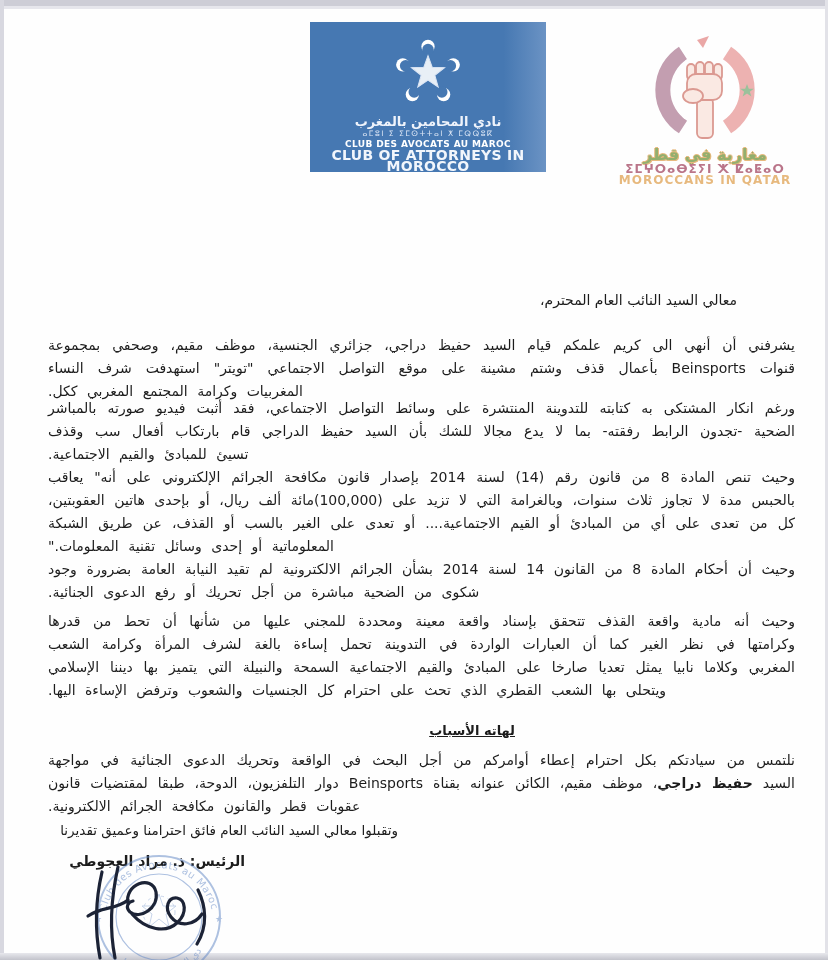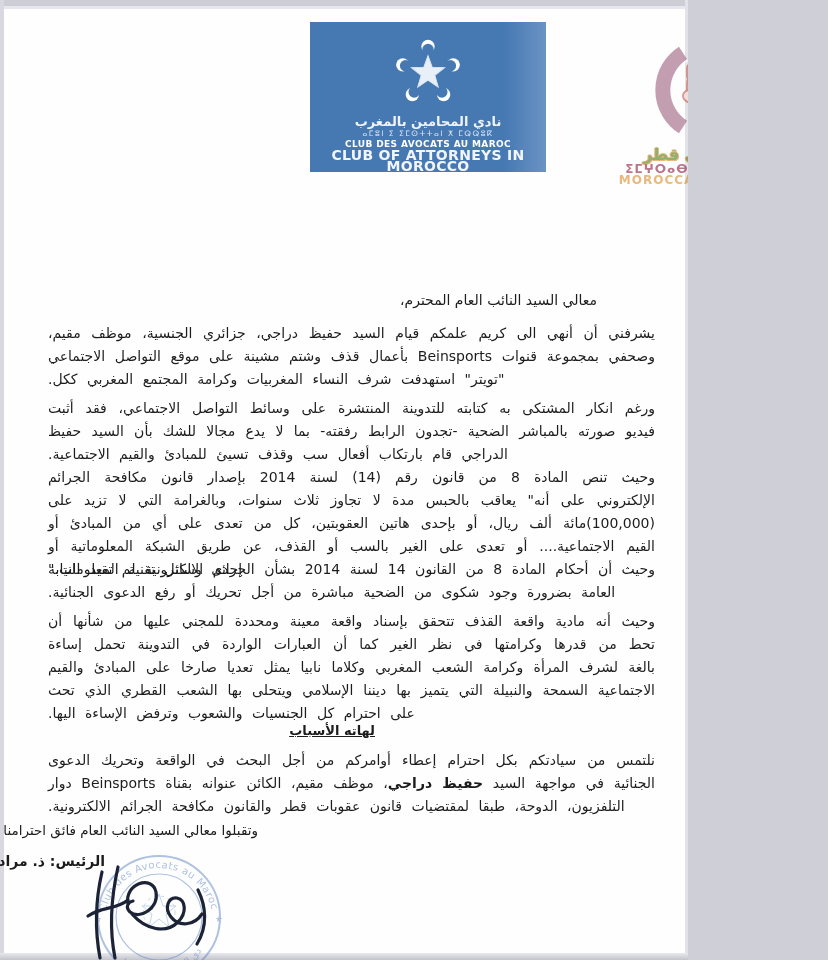--- a/index.html
+++ b/index.html
@@ -1,17 +1,17 @@
 <!DOCTYPE html>
 <html lang="ar"><head>
 <meta charset="utf-8">
 <style>
   html,body{margin:0;padding:0;background:#cfcfd8;}
   .page{
-    position:relative;width:688px;height:960px;margin:0;
+    position:relative;width:828px;height:960px;margin:0;
     background:#fefefe;overflow:hidden;
     font-family:"DejaVu Sans",sans-serif;color:#1c1c1c;
   }
   
   .edge-top{position:absolute;left:0;top:0;width:828px;height:6px;background:#cdcdd6;}
   .edge-top2{position:absolute;left:0;top:6px;width:828px;height:3px;background:#e6e6ec;}
   .edge-left{position:absolute;left:0;top:0;width:4px;height:960px;background:#d8d8e0;}
   .edge-right{position:absolute;right:0;top:0;width:3px;height:960px;background:#e2e2e8;}
   .edge-bottom{position:absolute;left:0;top:953px;width:828px;height:7px;
     background:linear-gradient(#e8e8ed,#c2c3cb);}
@@ -124,21 +124,21 @@
       </g>
     </svg>
     <div class="mq-ar">مغاربة في قطر</div>
     <div class="mq-tif">ⵉⵎⵖⵔⴰⴱⵉⵢⵏ ⵅ ⵇⴰⵟⴰⵔ</div>
     <div class="mq-en">MOROCCANS IN QATAR</div>
   </div>
 
 
   <div class="salutation">معالي السيد النائب العام المحترم،</div>
 
-  <p class="para" style="top:322px">يشرفني أن أنهي الى كريم علمكم قيام السيد حفيظ دراجي، جزائري الجنسية، موظف مقيم، وصحفي بمجموعة قنوات Beinsports بأعمال قذف وشتم مشينة على موقع التواصل الاجتماعي "تويتر" استهدفت شرف النساء المغربيات وكرامة المجتمع المغربي ككل.</p>
+  <p class="para" style="top:334px">يشرفني أن أنهي الى كريم علمكم قيام السيد حفيظ دراجي، جزائري الجنسية، موظف مقيم، وصحفي بمجموعة قنوات Beinsports بأعمال قذف وشتم مشينة على موقع التواصل الاجتماعي "تويتر" استهدفت شرف النساء المغربيات وكرامة المجتمع المغربي ككل.</p>
   <p class="para" style="top:397px">ورغم انكار المشتكى به كتابته للتدوينة المنتشرة على وسائط التواصل الاجتماعي، فقد أثبت فيديو صورته بالمباشر الضحية -تجدون الرابط رفقته- بما لا يدع مجالا للشك بأن السيد حفيظ الدراجي قام بارتكاب أفعال سب وقذف تسيئ للمبادئ والقيم الاجتماعية.</p>
   <p class="para" style="top:466px">وحيث تنص المادة 8 من قانون رقم (14) لسنة 2014 بإصدار قانون مكافحة الجرائم الإلكتروني على أنه" يعاقب بالحبس مدة لا تجاوز ثلاث سنوات، وبالغرامة التي لا تزيد على (100,000)مائة ألف ريال، أو بإحدى هاتين العقوبتين، كل من تعدى على أي من المبادئ أو القيم الاجتماعية.... أو تعدى على الغير بالسب أو القذف، عن طريق الشبكة المعلوماتية أو إحدى وسائل تقنية المعلومات."</p>
   <p class="para" style="top:558px">وحيث أن أحكام المادة 8 من القانون 14 لسنة 2014 بشأن الجرائم الالكترونية لم تقيد النيابة العامة بضرورة وجود شكوى من الضحية مباشرة من أجل تحريك أو رفع الدعوى الجنائية.</p>
   <p class="para" style="top:610px">وحيث أنه مادية واقعة القذف تتحقق بإسناد واقعة معينة ومحددة للمجني عليها من شأنها أن تحط من قدرها وكرامتها في نظر الغير كما أن العبارات الواردة في التدوينة تحمل إساءة بالغة لشرف المرأة وكرامة الشعب المغربي وكلاما نابيا يمثل تعديا صارخا على المبادئ والقيم الاجتماعية السمحة والنبيلة التي يتميز بها ديننا الإسلامي ويتحلى بها الشعب القطري الذي تحث على احترام كل الجنسيات والشعوب وترفض الإساءة اليها.</p>
 
   <div class="reasons">لهاته الأسباب</div>
 
   <p class="para" style="top:749px"><span>نلتمس من سيادتكم بكل احترام إعطاء أوامركم من أجل البحث في الواقعة وتحريك الدعوى الجنائية في مواجهة السيد </span><b>حفيظ دراجي</b><span>، موظف مقيم، الكائن عنوانه بقناة Beinsports دوار التلفزيون، الدوحة، طبقا لمقتضيات قانون عقوبات قطر والقانون مكافحة الجرائم الالكترونية.</span></p>
 
   <div class="closing">وتقبلوا معالي السيد النائب العام فائق احترامنا وعميق تقديرنا</div>

